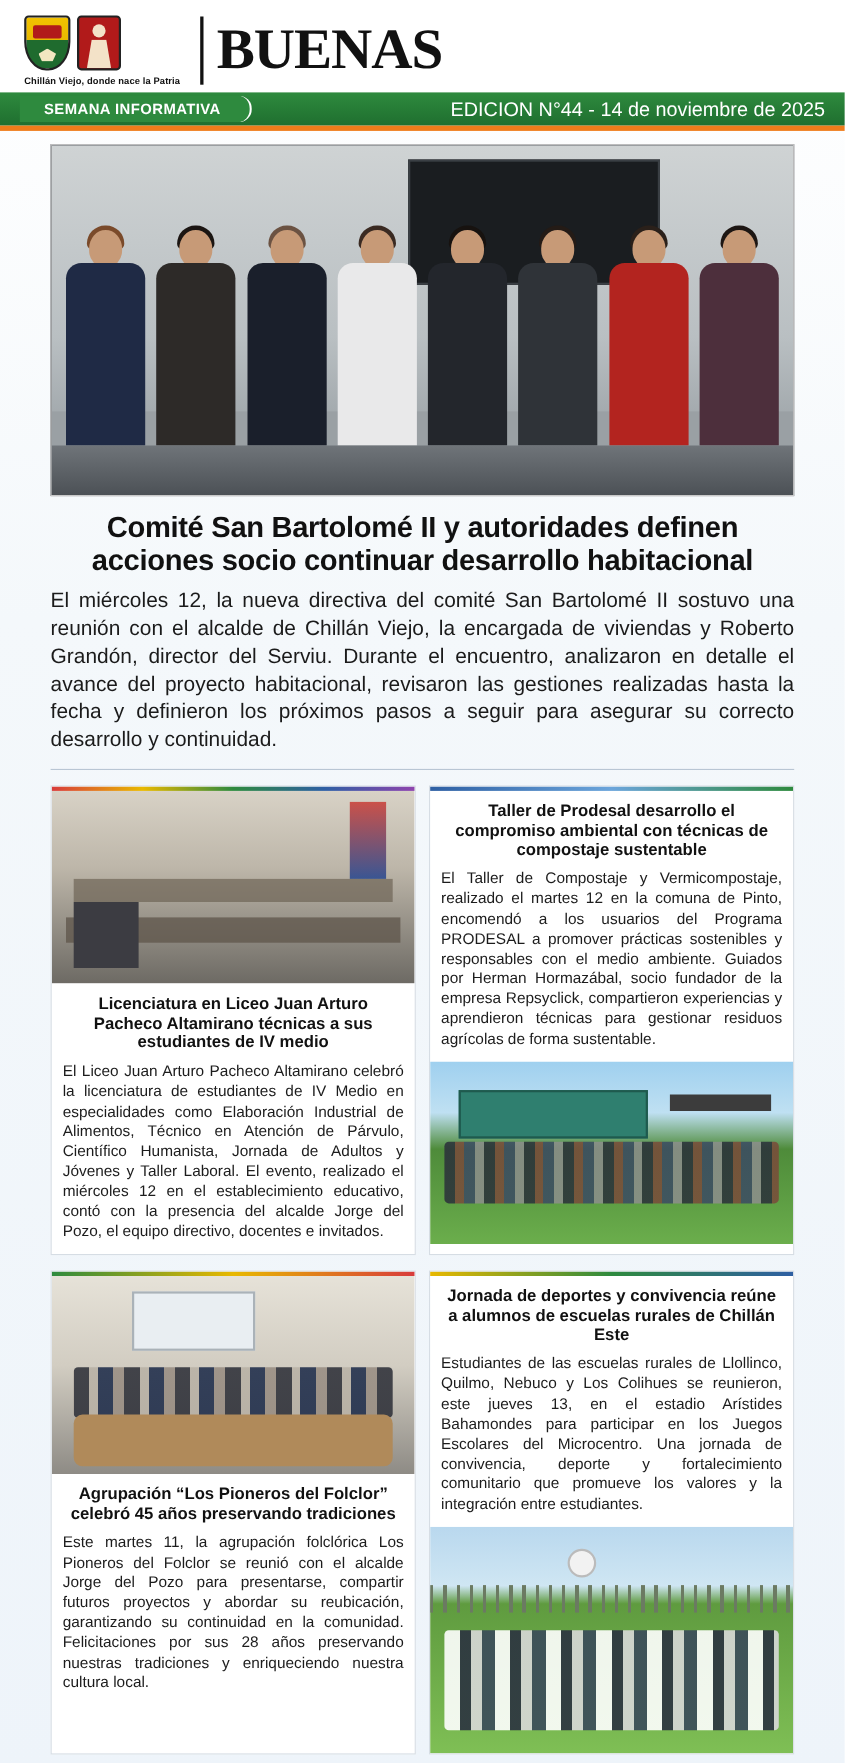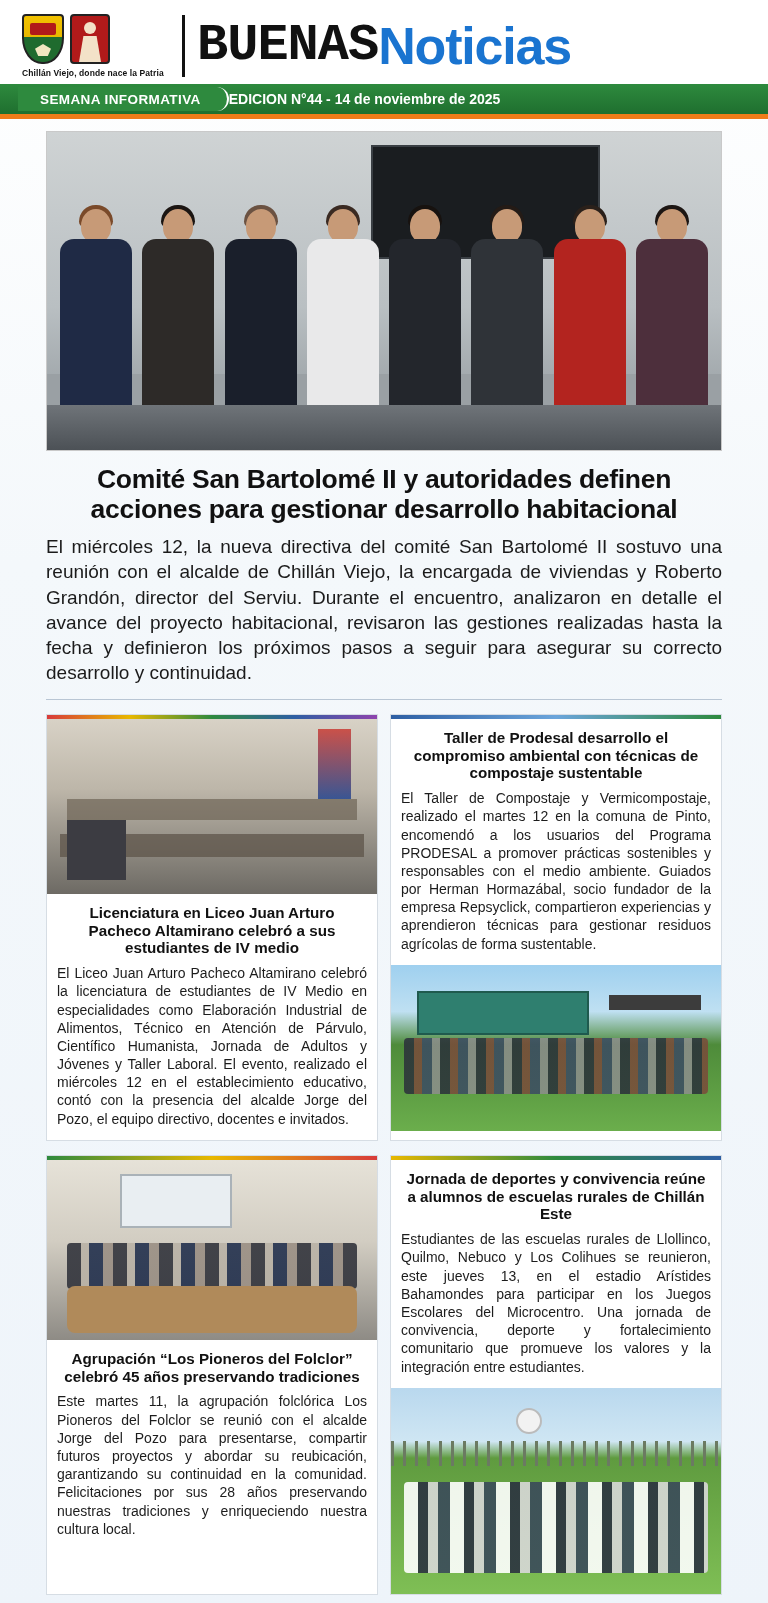--- a/index.html
+++ b/index.html
@@ -87,56 +87,56 @@
     margin-left: 10px;
     padding-left: 12px;
     height: 62px;
   }
   .title-buenas {
     font-size: 52px;
     font-weight: 800;
     letter-spacing: -1px;
     color: #111;
     line-height: 1;
-    font-family: Liberation Mono, monospace;
+    font-family: Liberation Serif, serif;
   }
   .title-noticias {
     font-size: 52px;
     font-weight: 600;
     letter-spacing: -1.2px;
     color: #1a74d0;
     line-height: 1;
   }
   .greenbar {
     background: linear-gradient(180deg,#2e8a3e 0%,#1f6f2f 100%);
     height: 30px;
     display: flex;
     align-items: center;
-    justify-content: flex-start;
+    justify-content: space-between;
     padding: 0 18px 0 0;
     position: relative;
   }
   .semana-pill {
     background: #2e8a3e;
     color: #ffffff;
     font-size: 13.5px;
     font-weight: 700;
     letter-spacing: .4px;
     padding: 3px 26px 3px 22px;
     border-right: 2px solid #ffffff;
     border-top-right-radius: 16px;
     border-bottom-right-radius: 16px;
     height: 24px;
     display: flex; align-items: center;
     margin-left: 18px;
   }
   .edicion {
     color: #ffffff;
-    font-size: 14px;
-    font-weight: 700;
+    font-size: 18px;
+    font-weight: 400;
   }
   .orangebar { height: 5px; background: #ef7c1a; }
 
   
   .lead {
     padding: 12px 46px 0 46px;
   }
   .lead-photo {
     width: 100%;
     height: 320px;
@@ -244,21 +244,20 @@
   <div class="masthead">
     <div class="crest-wrap">
       <div class="crest-row">
         <div class="shield"></div>
         <div class="warrior"></div>
       </div>
       <div class="crest-caption">Chillán Viejo, donde nace la Patria</div>
     </div>
     <div class="title-wrap">
       <span class="title-buenas">BUENAS</span>
-      <span class="title-noticias">Noticias</span>
     </div>
   </div>
 
   <div class="greenbar">
     <div class="semana-pill">SEMANA INFORMATIVA</div>
     <div class="edicion">EDICION N°44 - 14 de noviembre de 2025</div>
   </div>
   <div class="orangebar"></div>
 
   <div class="lead">
@@ -303,38 +302,38 @@
             <div class="body"></div>
           </div>
         <div class="person p8">
             <div class="hair"></div>
             <div class="head"></div>
             <div class="body"></div>
           </div>
       </div>
       <div class="tableedge"></div>
     </div>
-    <div class="headline">Comité San Bartolomé II y autoridades definen acciones para gestionar desarrollo habitacional</div>
+    <div class="headline">Comité San Bartolomé II y autoridades definen acciones socio continuar desarrollo habitacional</div>
     <div class="lead-body">El miércoles 12, la nueva directiva del comité San Bartolomé II sostuvo una reunión con el alcalde de Chillán Viejo, la encargada de viviendas y Roberto Grandón, director del Serviu. Durante el encuentro, analizaron en detalle el avance del proyecto habitacional, revisaron las gestiones realizadas hasta la fecha y definieron los próximos pasos a seguir para asegurar su correcto desarrollo y continuidad.</div>
   </div>
 
   <div class="grid">
 
     <div class="card">
       <div class="topline" style="background:linear-gradient(90deg,#d83b3b,#e8b800,#2e8a3e,#2e5fa3,#8e44ad)"></div>
       <div class="card-photo">
         <div class="sc sc-hall">
           <div class="flag"></div>
           <div class="rowseat"></div>
           <div class="rowseat2"></div>
           <div class="podium"></div>
         </div>
       </div>
       <div class="card-text">
-        <div class="card-title">Licenciatura en Liceo Juan Arturo Pacheco Altamirano celebró a sus estudiantes de IV medio</div>
+        <div class="card-title">Licenciatura en Liceo Juan Arturo Pacheco Altamirano técnicas a sus estudiantes de IV medio</div>
         <div class="card-body">El Liceo Juan Arturo Pacheco Altamirano celebró la licenciatura de estudiantes de IV Medio en especialidades como Elaboración Industrial de Alimentos, Técnico en Atención de Párvulo, Científico Humanista, Jornada de Adultos y Jóvenes y Taller Laboral. El evento, realizado el miércoles 12 en el establecimiento educativo, contó con la presencia del alcalde Jorge del Pozo, el equipo directivo, docentes e invitados.</div>
       </div>
     </div>
 
     <div class="card">
       <div class="topline" style="background:linear-gradient(90deg,#2e5fa3,#6ba5db,#2e8a3e)"></div>
       <div class="card-text">
         <div class="card-title">Taller de Prodesal desarrollo el compromiso ambiental con técnicas de compostaje sustentable</div>
         <div class="card-body">El Taller de Compostaje y Vermicompostaje, realizado el martes 12 en la comuna de Pinto, encomendó a los usuarios del Programa PRODESAL a promover prácticas sostenibles y responsables con el medio ambiente. Guiados por Herman Hormazábal, socio fundador de la empresa Repsyclick, compartieron experiencias y aprendieron técnicas para gestionar residuos agrícolas de forma sustentable.</div>
       </div>

